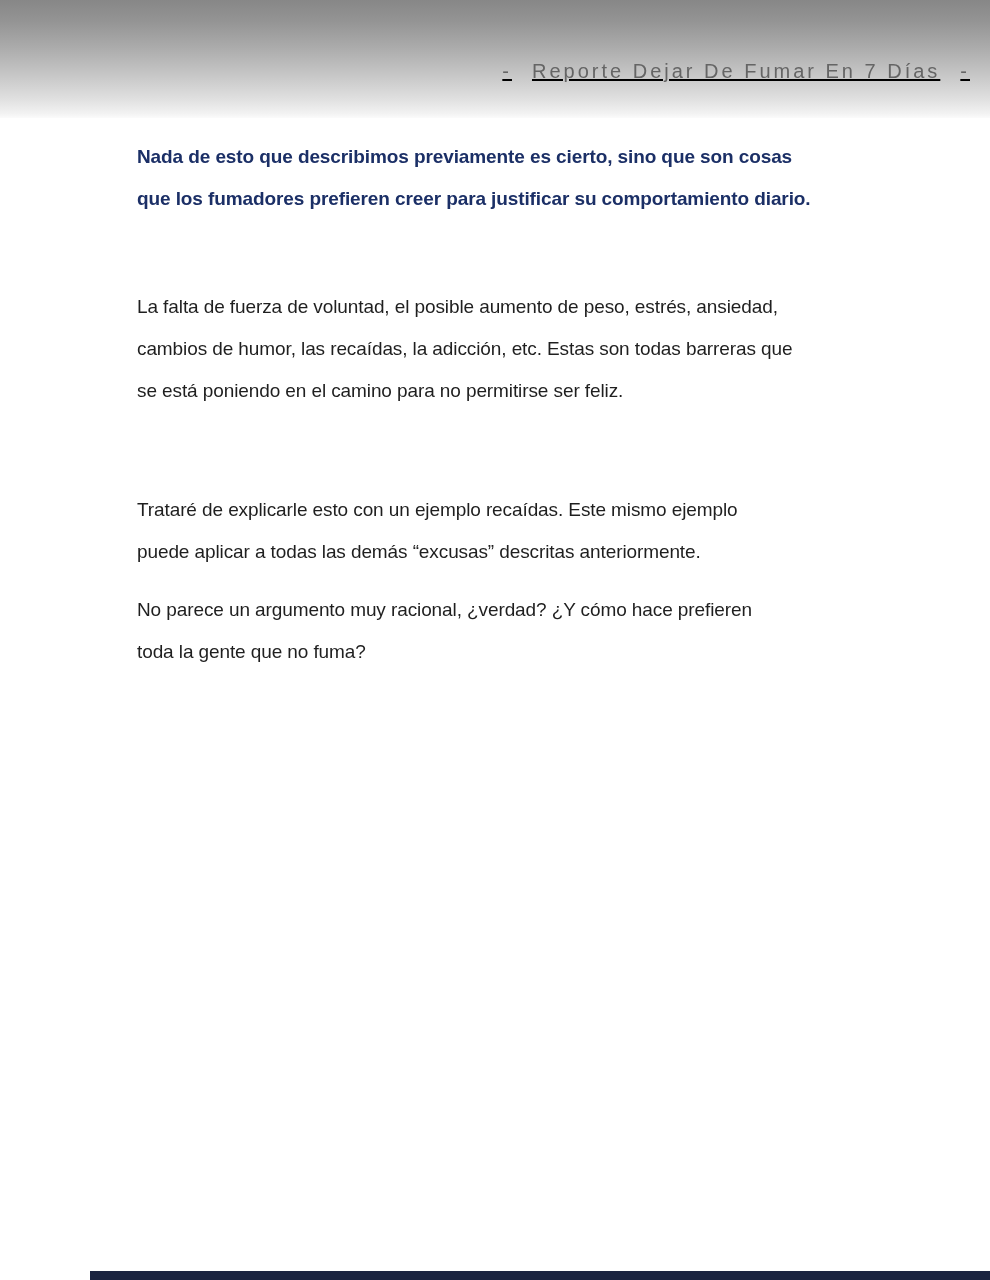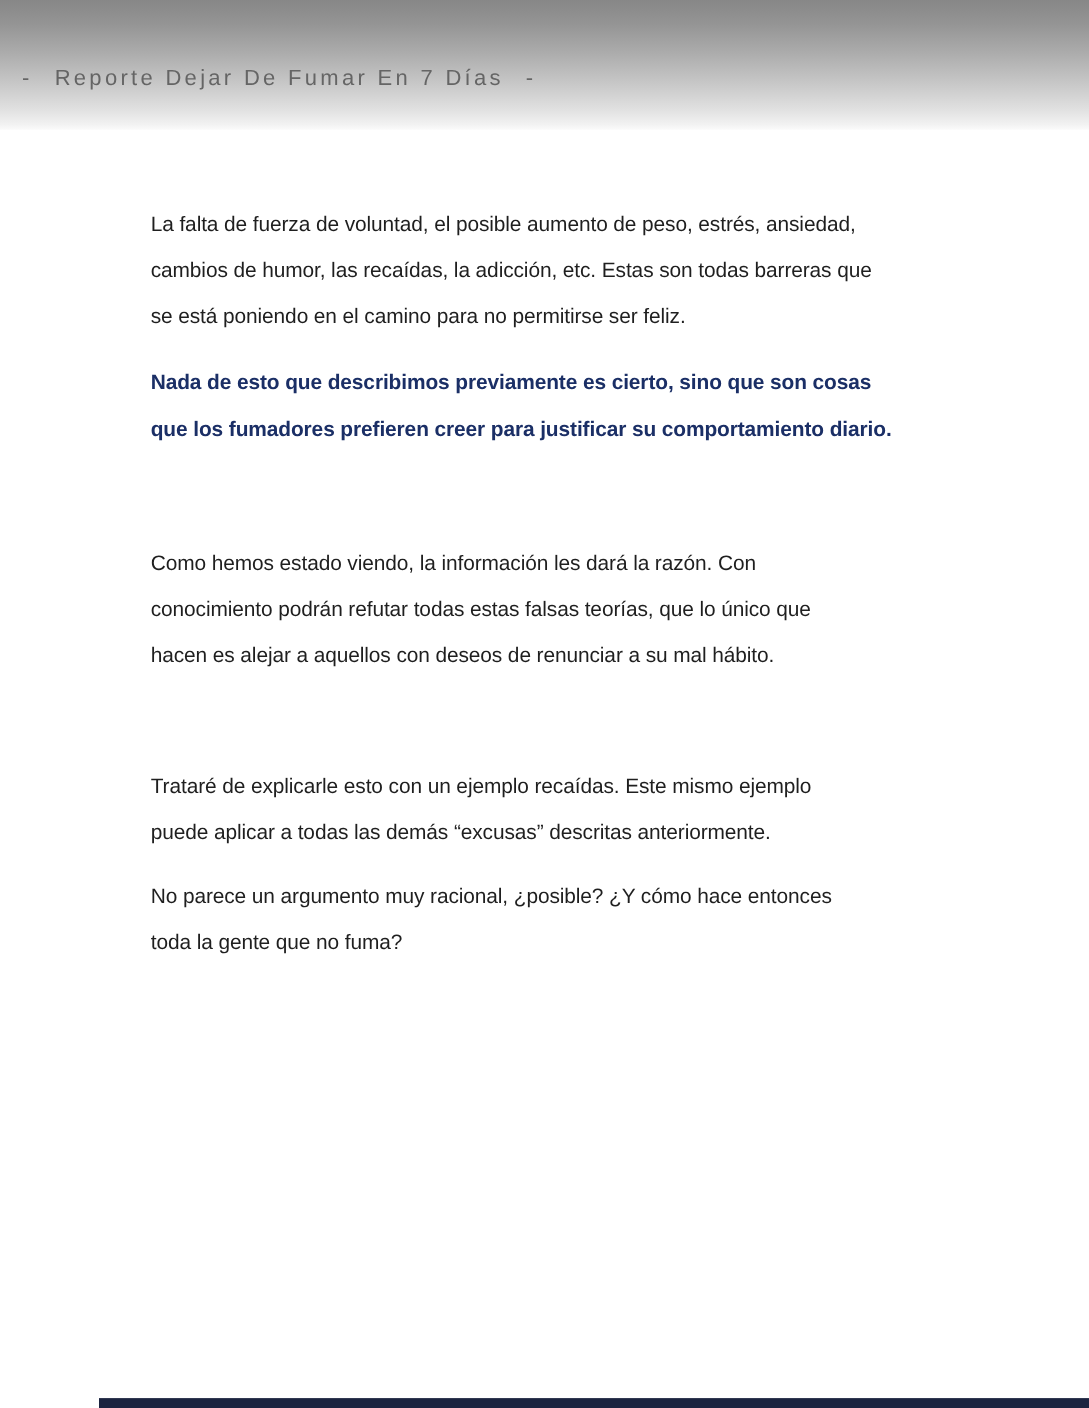--- a/index.html
+++ b/index.html
@@ -23,21 +23,22 @@
     top: 0; left: 0; right: 0;
     height: 118px;
     background: linear-gradient(180deg,
       #878787 0%,
       #949494 18%,
       #ababab 40%,
       #c7c7c7 64%,
       #e0e0e0 84%,
       #f2f2f2 96%,
       #fbfbfb 100%);
-    text-align: left;
+    text-align: right;
+    text-decoration: underline;
   }
   .banner-title {
     padding-top: 60px;
     font-size: 20px;
     letter-spacing: 3px;
     color: #656565;
     white-space: nowrap;
   }
   .banner-title .t-dash { margin: 0 20px; }
   
@@ -76,29 +77,26 @@
 
 <div class="page">
 
   <div class="banner">
     <div class="banner-title">
       <span class="t-dash">-</span><span>Reporte Dejar De Fumar En 7 Días</span><span class="t-dash">-</span>
     </div>
   </div>
 
   <div class="content">
+    <p class="para p2">Nada de esto que describimos previamente es cierto, sino que son cosas
+que los fumadores prefieren creer para justificar su comportamiento diario.</p>
     <p class="para p1">La falta de fuerza de voluntad, el posible aumento de peso, estrés, ansiedad,
 cambios de humor, las recaídas, la adicción, etc. Estas son todas barreras que
 se está poniendo en el camino para no permitirse ser feliz.</p>
-    <p class="para p2">Nada de esto que describimos previamente es cierto, sino que son cosas
-que los fumadores prefieren creer para justificar su comportamiento diario.</p>
-    <p class="para p3">Como hemos estado viendo, la información les dará la razón. Con
-conocimiento podrán refutar todas estas falsas teorías, que lo único que
-hacen es alejar a aquellos con deseos de renunciar a su mal hábito.</p>
     <p class="para p4">Trataré de explicarle esto con un ejemplo recaídas. Este mismo ejemplo
 puede aplicar a todas las demás “excusas” descritas anteriormente.</p>
-    <p class="para p6">No parece un argumento muy racional, ¿posible? ¿Y cómo hace entonces
+    <p class="para p6">No parece un argumento muy racional, ¿verdad? ¿Y cómo hace prefieren
 toda la gente que no fuma?</p>
   </div>
 
   <div class="footer-bar"></div>
 
 </div>
 
 </body></html>

